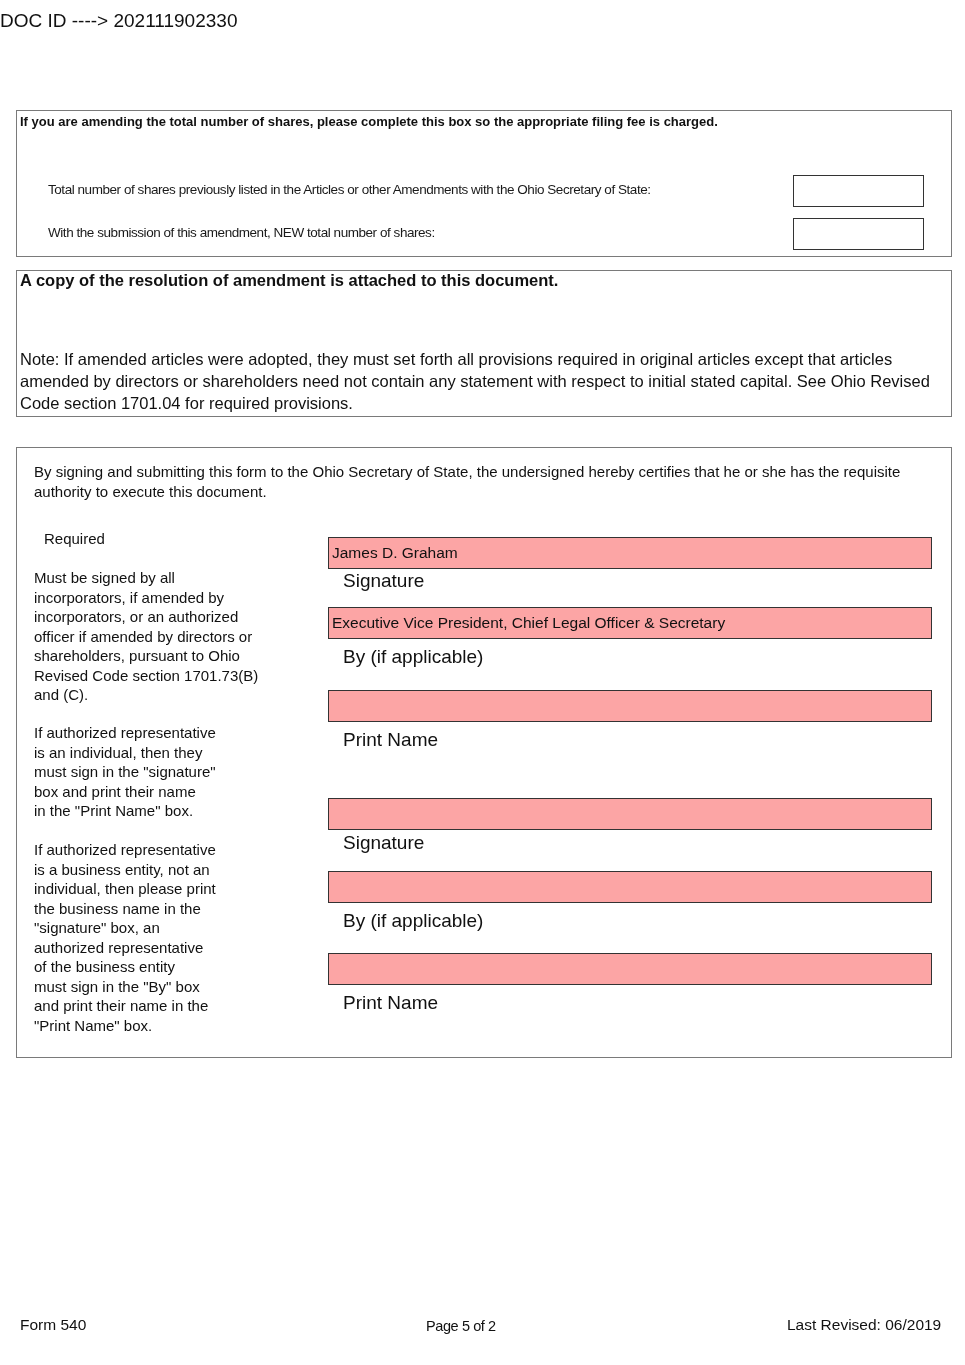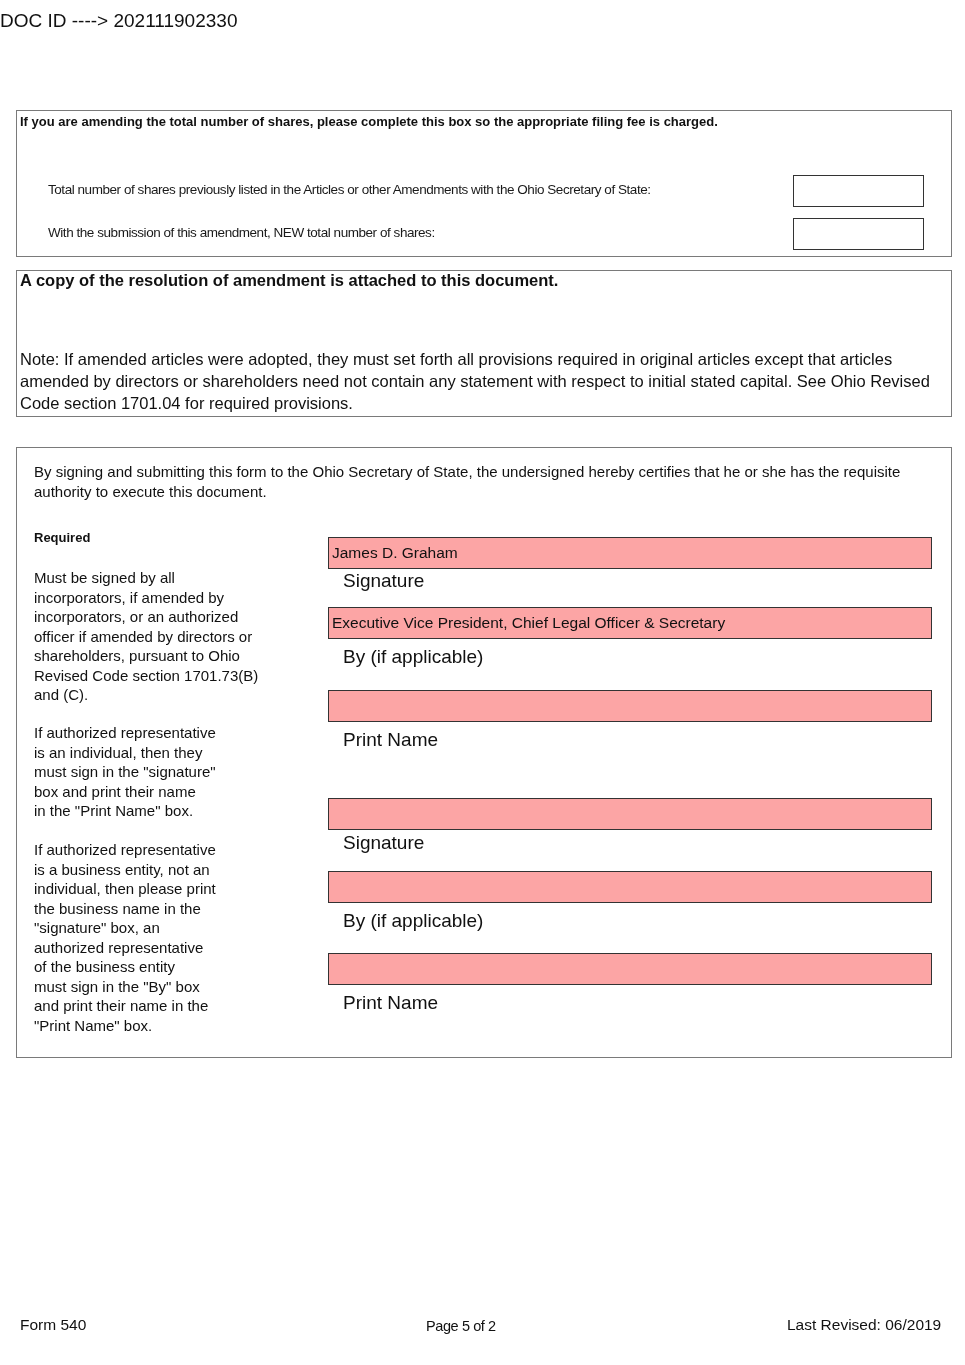--- a/index.html
+++ b/index.html
@@ -61,22 +61,22 @@
       left: 20px; top: 309px; width: 920px;
       font-size: 16.5px; line-height: 22px; margin-top: 39px;
     }
 
     .sign-box { left: 16px; top: 447px; width: 936px; height: 611px; }
     .certify-text {
       left: 34px; top: 462px; width: 900px;
       font-size: 15px; font-weight: normal; line-height: 20px;
     }
     .required-label {
-      left: 34px; top: 530px;
-      font-size: 13px; font-weight: bold;
+      left: 44px; top: 530px;
+      font-size: 15px; font-weight: normal;
     }
     .instr {
       left: 34px; width: 270px;
       font-size: 15px; line-height: 19.5px;
       white-space: pre-line;
     }
     .instr-1 { top: 568px; }
     .instr-2 { top: 723px; }
     .instr-3 { top: 840px; }
 

